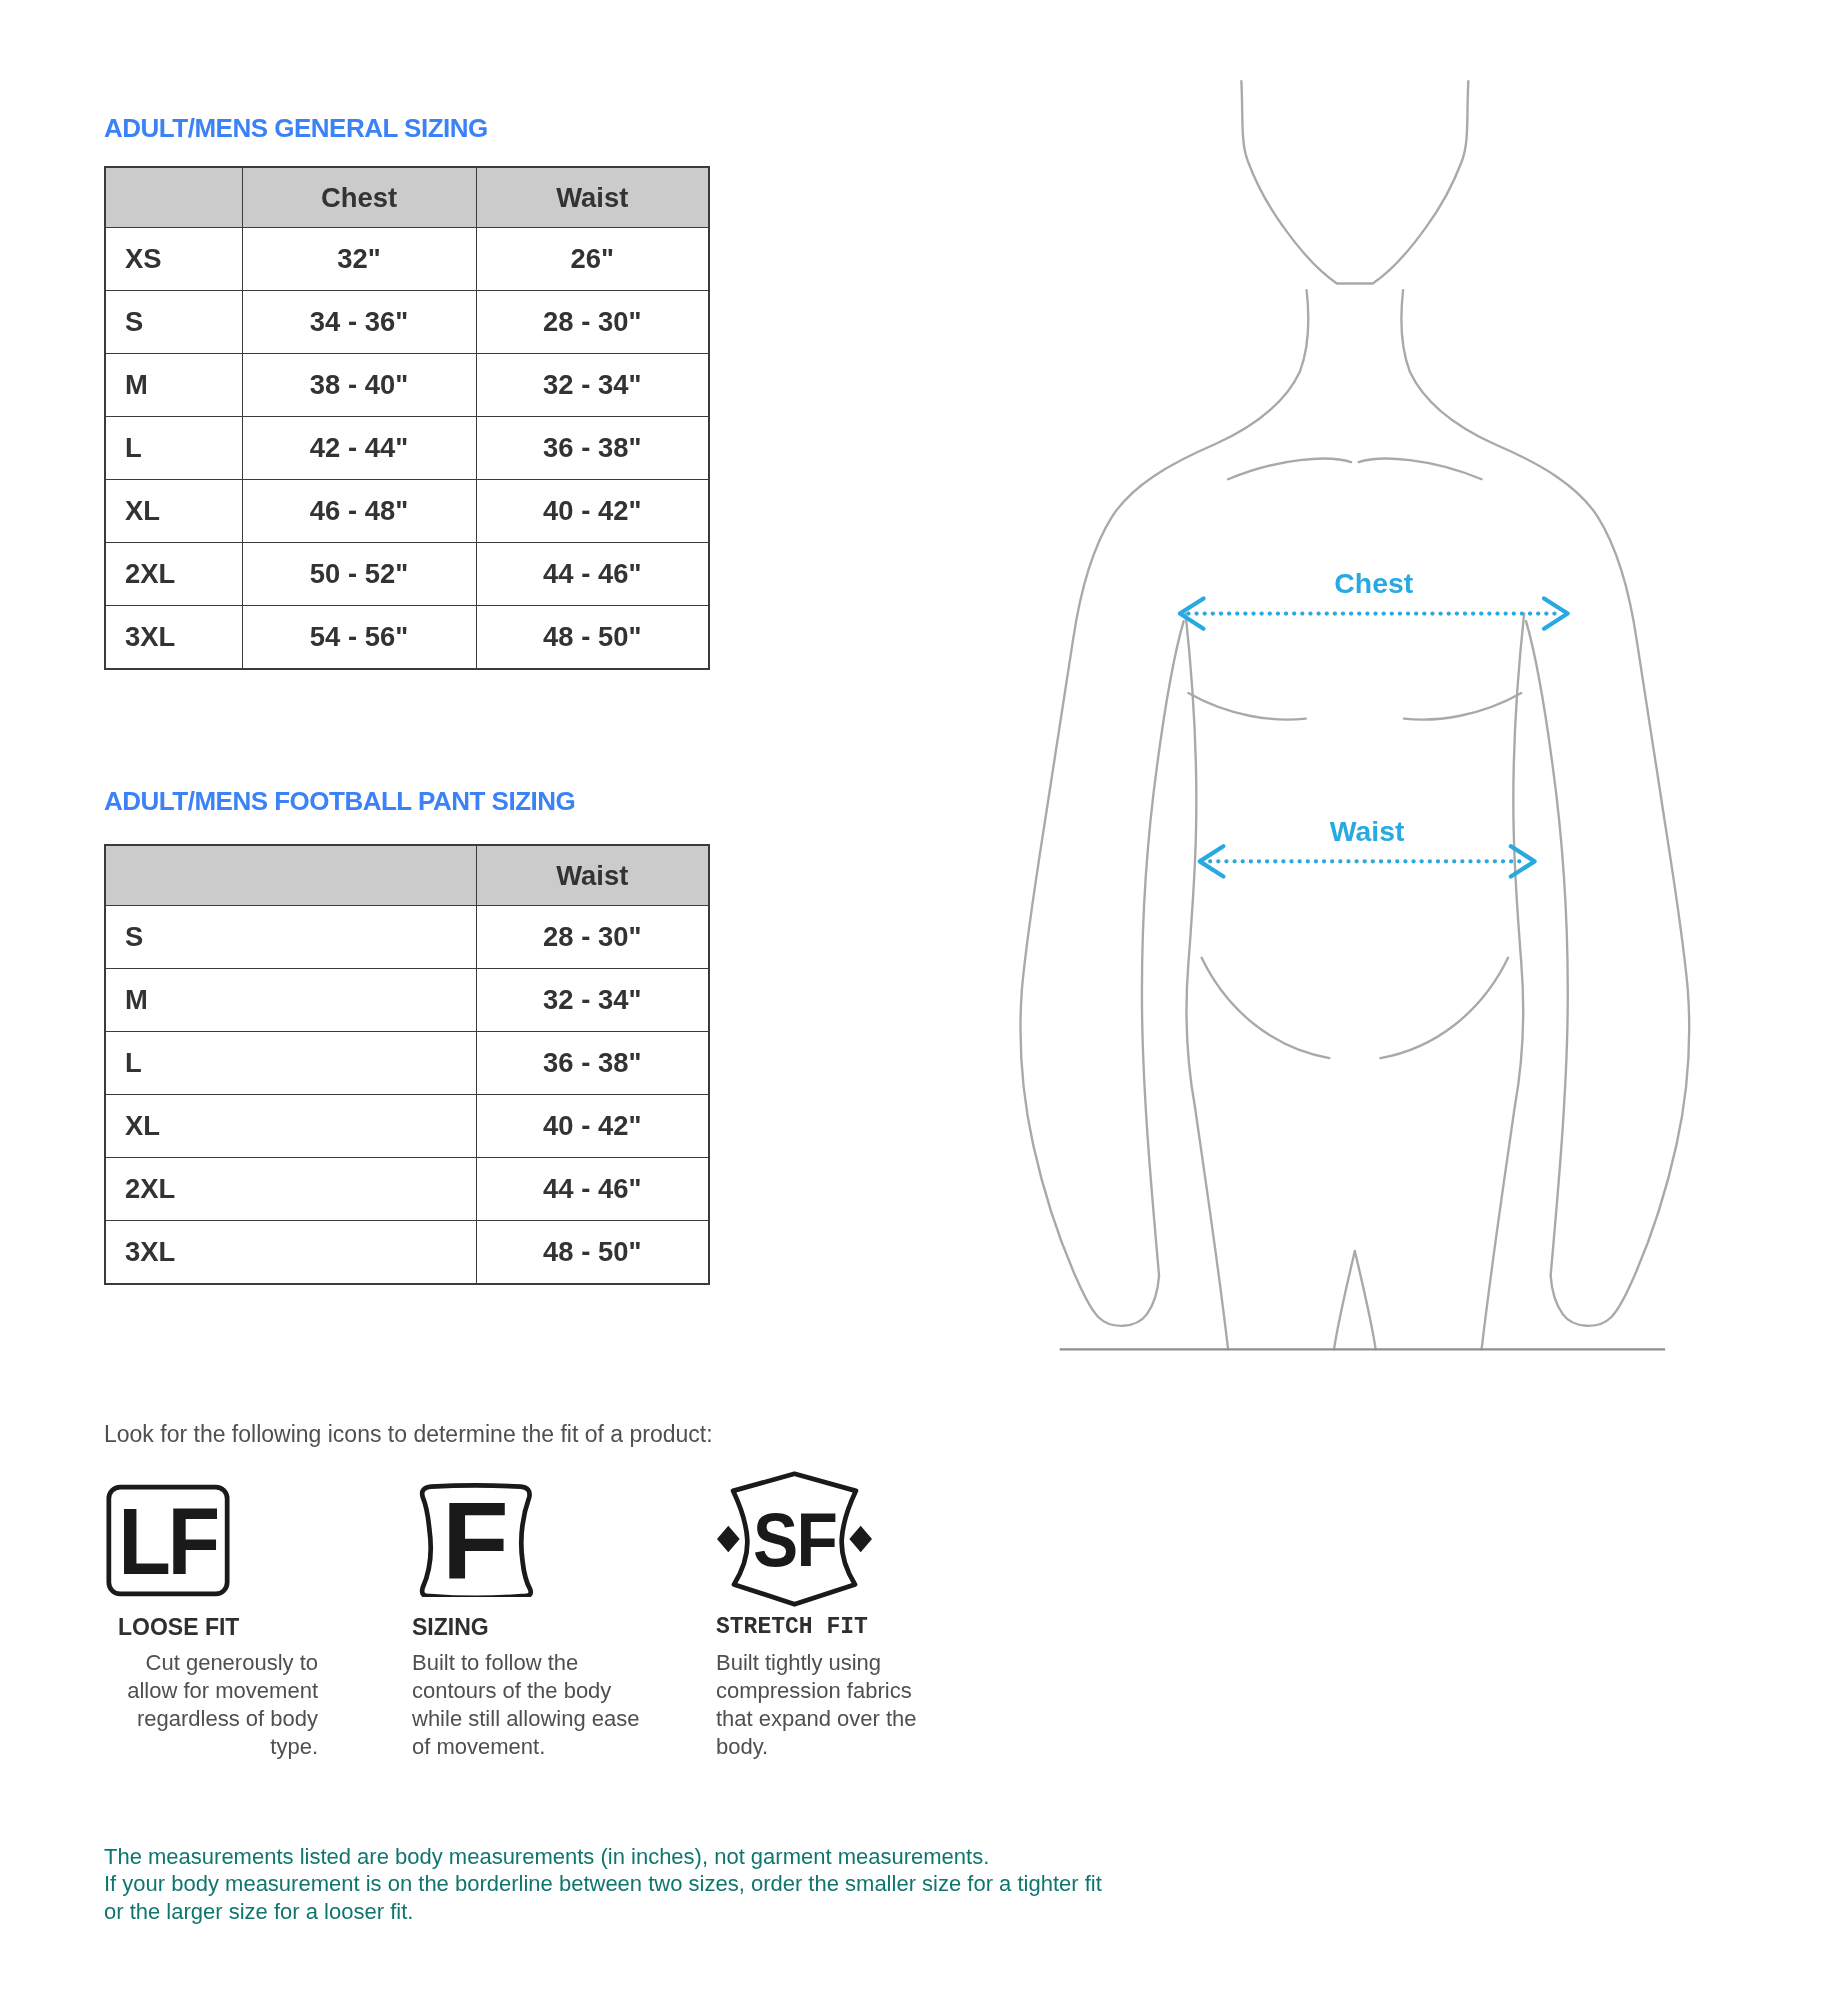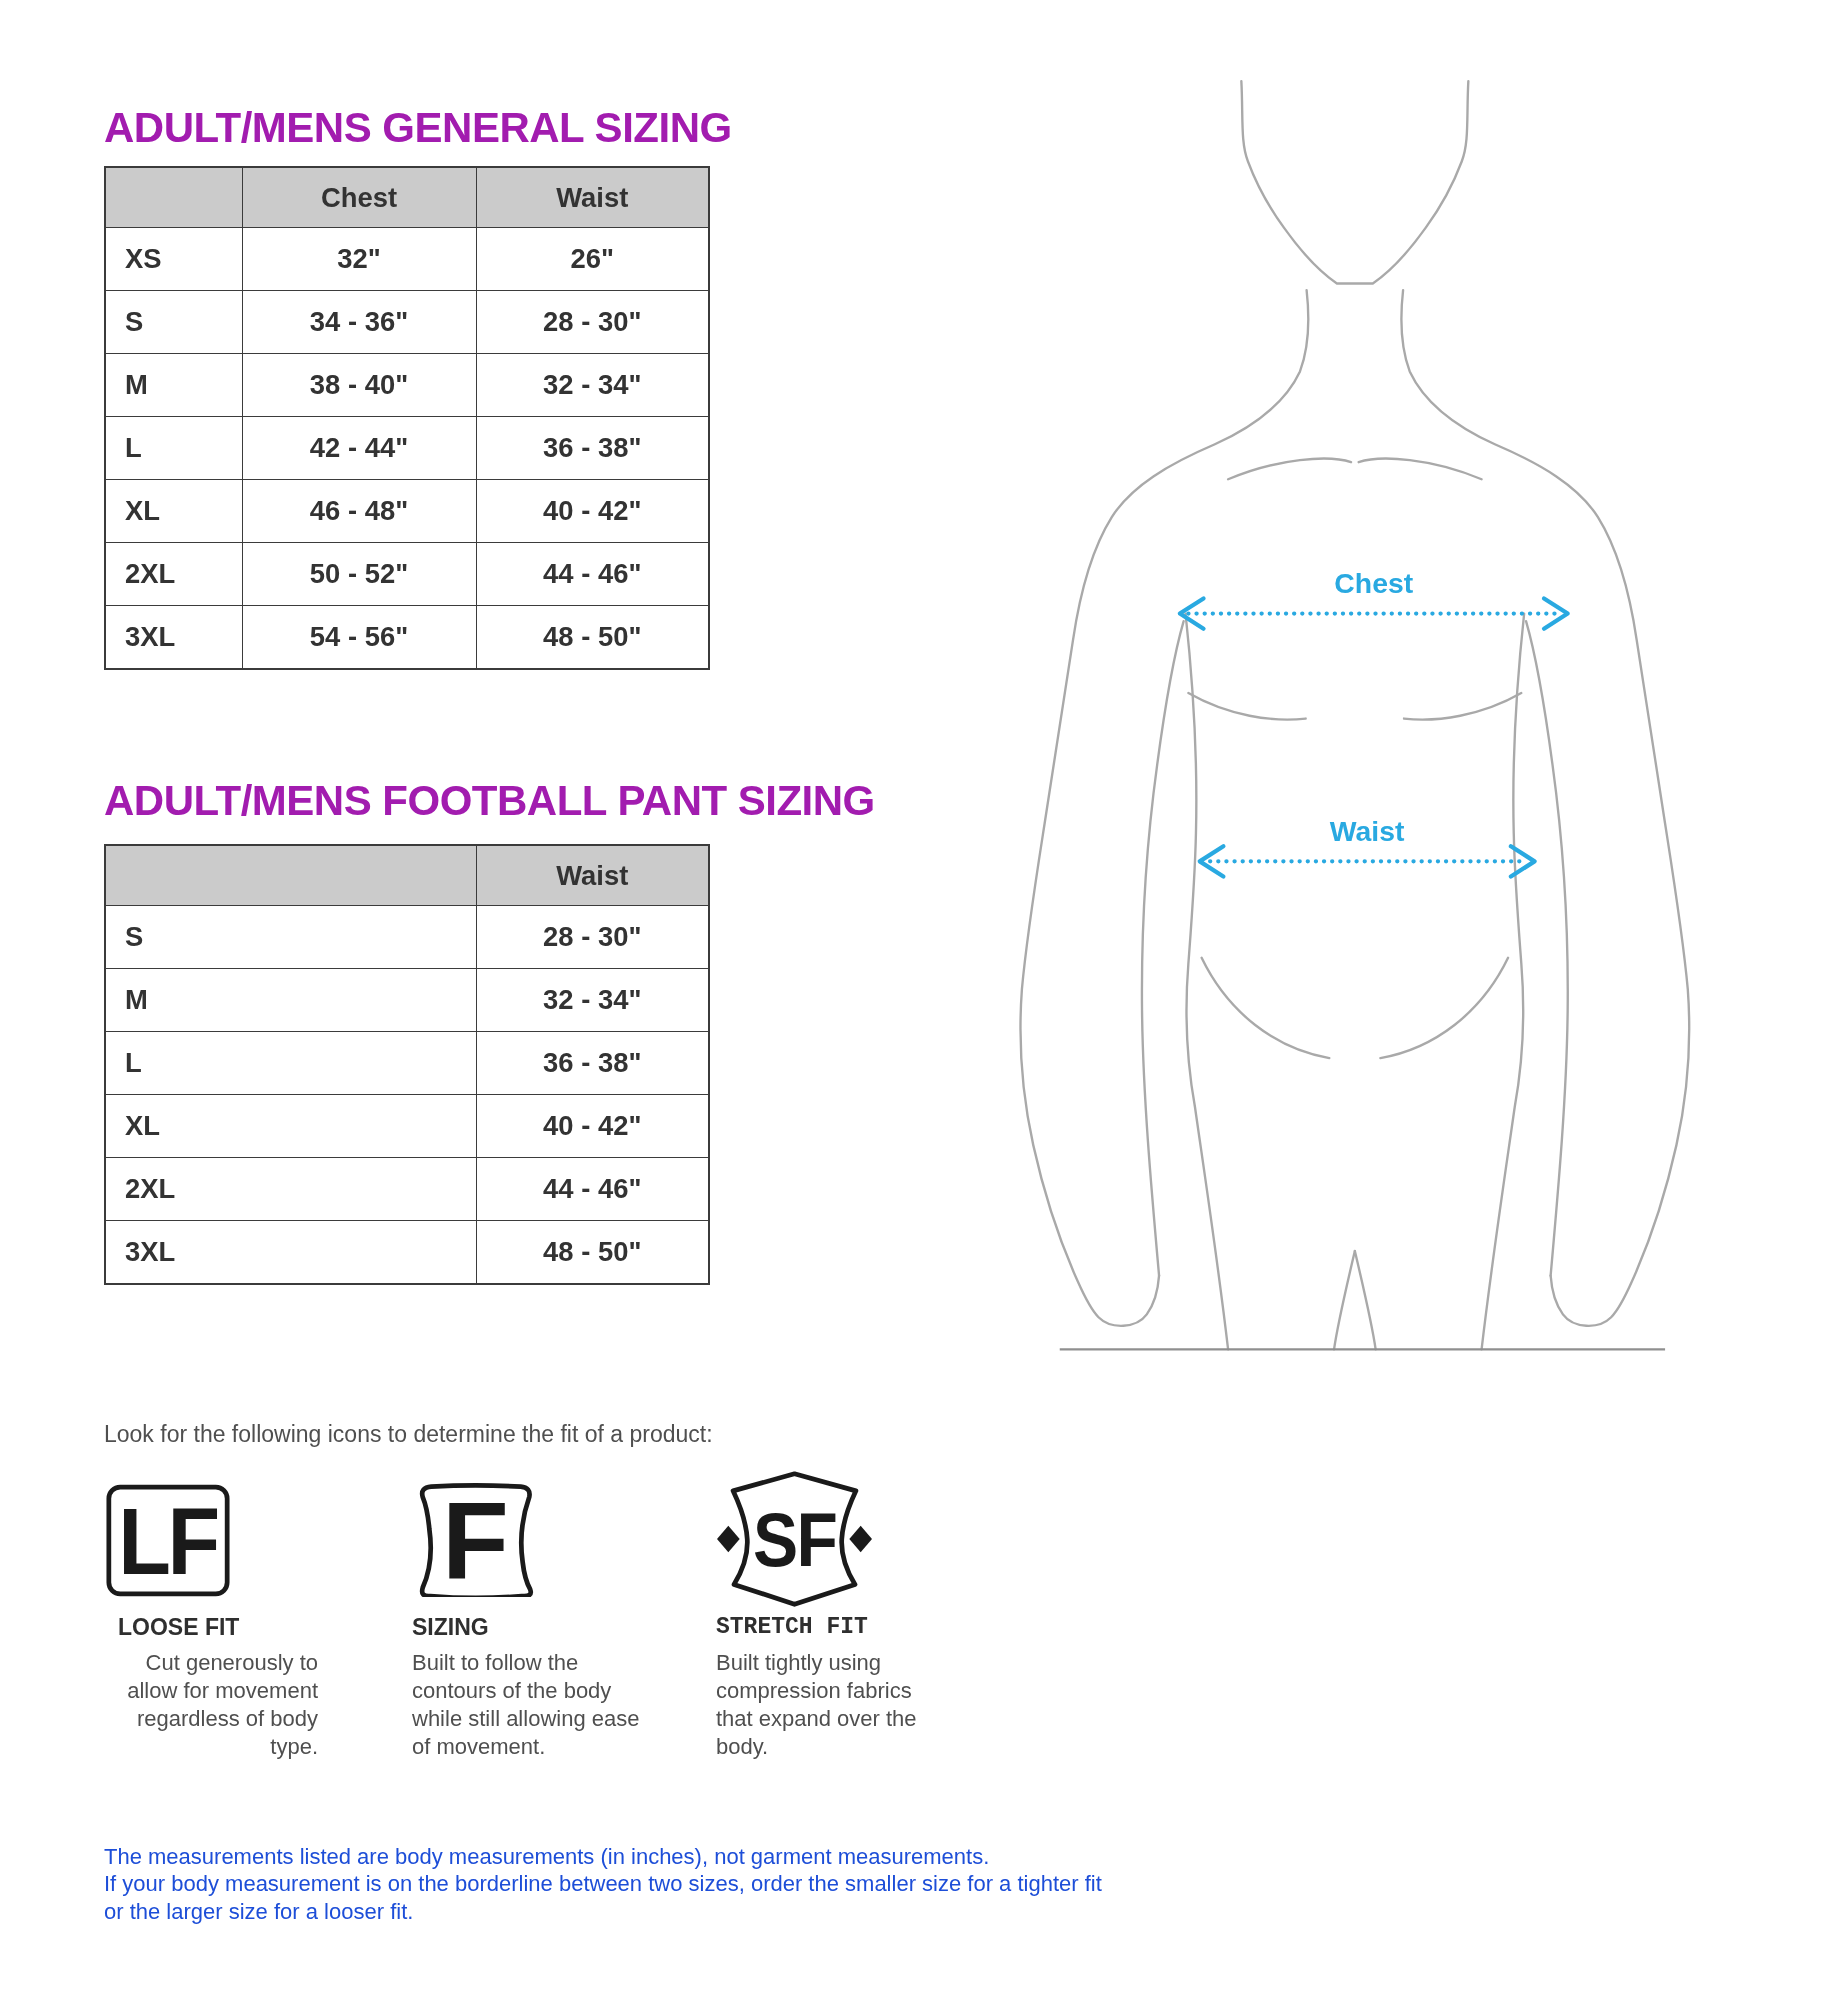--- a/index.html
+++ b/index.html
@@ -3,41 +3,41 @@
 <meta charset="utf-8">
 <style>
   html,body{margin:0;padding:0;background:#ffffff;}
   body{
     position:relative;width:1842px;height:2004px;
     font-family:"Liberation Sans","DejaVu Sans",sans-serif;
     --accent:#29a9e1;--outline:#a9a9a9;color:#2f2f2f;
   }
   .abs{position:absolute;}
   .sec-title{
-    left:104px;font-size:42px;font-weight:bold;letter-spacing:-0.5px;
-    color:#a21caf;line-height:42px;white-space:nowrap;
+    left:104px;font-size:26px;font-weight:bold;letter-spacing:-0.5px;
+    color:#3b82f6;line-height:42px;white-space:nowrap;
   }
   table.size-table{
     position:absolute;left:104px;width:604px;border-collapse:collapse;
     table-layout:fixed;border:2.8px solid #3b3b3b;background:#fff;
   }
   table.size-table th,table.size-table td{
     border:1.9px solid #3b3b3b;font-size:27.4px;font-weight:bold;color:#333;
     text-align:center;vertical-align:middle;padding:0;
   }
   table.size-table thead th{background:#cbcbcb;height:59px;}
   table.size-table td{height:62px;}
   #pant-table td{height:62px;}
   table.size-table td.size-cell{text-align:left;padding-left:19px;}
   .intro-text{left:104px;top:1421px;font-size:23px;color:#4f4f4f;}
   .fit-name{top:1614px;font-size:23px;font-weight:bold;color:#2f2f2f;white-space:nowrap;}
   .fit-desc{top:1649px;font-size:22px;line-height:28px;color:#4f4f4f;}
   .footnote{
     left:104px;top:1843px;width:1022px;font-size:22px;line-height:27.4px;
-    color:#1d4ed8;white-space:pre-line;
+    color:#0f766e;white-space:pre-line;
   }
   .fig-line{fill:none;stroke:var(--outline);stroke-width:2.5;stroke-linecap:round;}
   .fig-base{fill:none;stroke:#8f8f8f;stroke-width:2.5;}
   .dim-dots{fill:none;stroke:var(--accent);stroke-width:4.5;stroke-dasharray:0.1 8.5;stroke-linecap:round;}
   .dim-head{fill:none;stroke:var(--accent);stroke-width:4.5;stroke-linecap:round;stroke-linejoin:round;}
   .dim-label{fill:var(--accent);font-size:30px;font-weight:bold;font-family:"Liberation Sans","DejaVu Sans",sans-serif;text-anchor:middle;}
   .icon-shape{fill:#ffffff;stroke:#1a1a1a;stroke-width:5;stroke-linejoin:round;}
   .icon-solid{fill:#1a1a1a;}
   .icon-letter{fill:#1a1a1a;font-weight:bold;font-family:"Liberation Sans","DejaVu Sans",sans-serif;text-anchor:middle;}
 </style>

